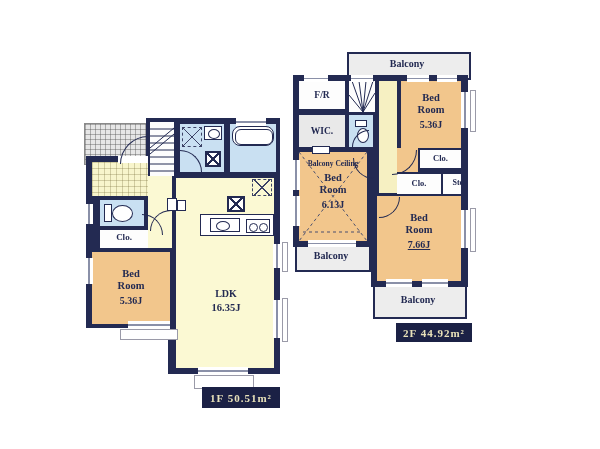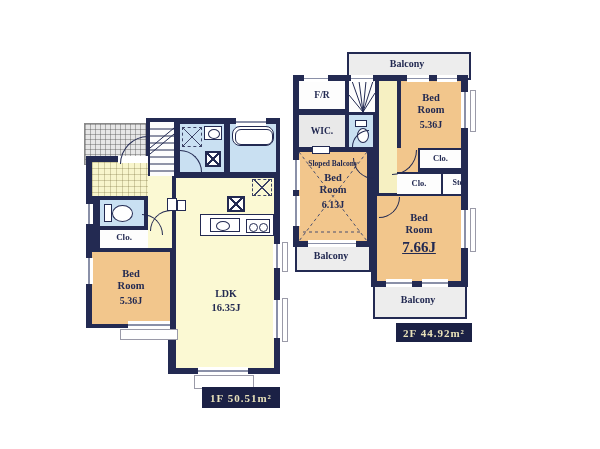--- a/index.html
+++ b/index.html
@@ -188,23 +188,23 @@
     <div class="arcTL" style="left:352px;top:130px;width:16px;height:16px;"></div>
 
     <div class="lbl" style="left:348px;top:58px;width:118px;font-size:10px;">Balcony</div>
     <div class="lbl" style="left:296px;top:250px;width:70px;font-size:10px;">Balcony</div>
     <div class="lbl" style="left:374px;top:294px;width:88px;font-size:10px;">Balcony</div>
     <div class="lbl" style="left:299px;top:90px;width:46px;font-size:9.5px;">F/R</div>
     <div class="lbl" style="left:299px;top:126px;width:46px;font-size:9.5px;">WIC.</div>
     <div class="lbl" style="left:412px;top:92px;width:38px;font-size:10.5px;">Bed Room</div>
     <div class="lbl" style="left:412px;top:119px;width:38px;font-size:10px;">5.36J</div>
     <div class="lbl" style="left:420px;top:154px;width:41px;font-size:8.5px;">Clo.</div>
-    <div class="lbl" style="left:301px;top:160px;width:64px;font-size:7.5px;">Sloped Balcony</div>
+    <div class="lbl" style="left:301px;top:160px;width:64px;font-size:7.5px;">Balcony Ceiling</div>
     <div class="lbl" style="left:314px;top:172px;width:38px;font-size:10.5px;">Bed Room</div>
     <div class="lbl" style="left:314px;top:199px;width:38px;font-size:10px;">6.13J</div>
     <div class="lbl" style="left:397px;top:179px;width:44px;font-size:8.5px;">Clo.</div>
     <div class="lbl" style="left:443px;top:179px;width:32px;font-size:8px;">Sto.</div>
     <div class="lbl" style="left:398px;top:212px;width:42px;font-size:10.5px;">Bed Room</div>
-    <div class="lbl" style="left:398px;top:239px;width:42px;font-size:15px;text-decoration:underline;">7.66J</div>
+    <div class="lbl" style="left:398px;top:239px;width:42px;font-size:10px;text-decoration:underline;">7.66J</div>
     <div class="arealabel" style="left:396px;top:323px;width:76px;height:19px;">2F 44.92m²</div>
   </div>
 
 </div>
 
 </body></html>

